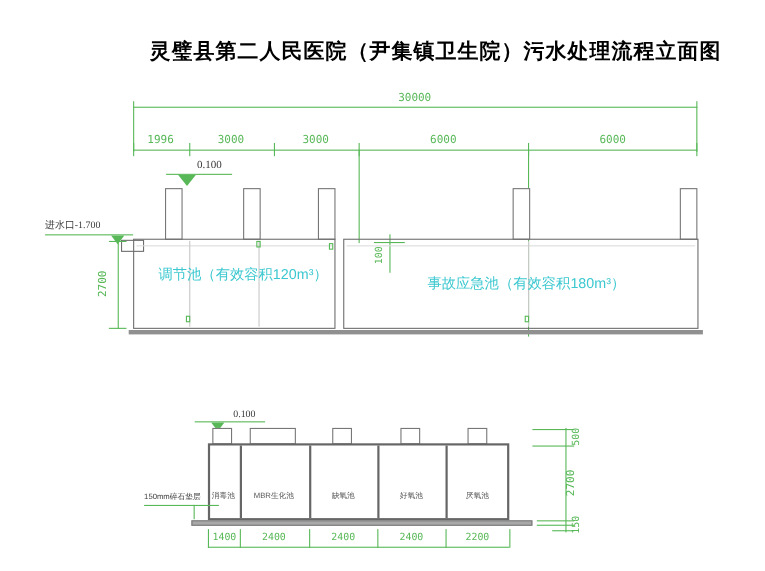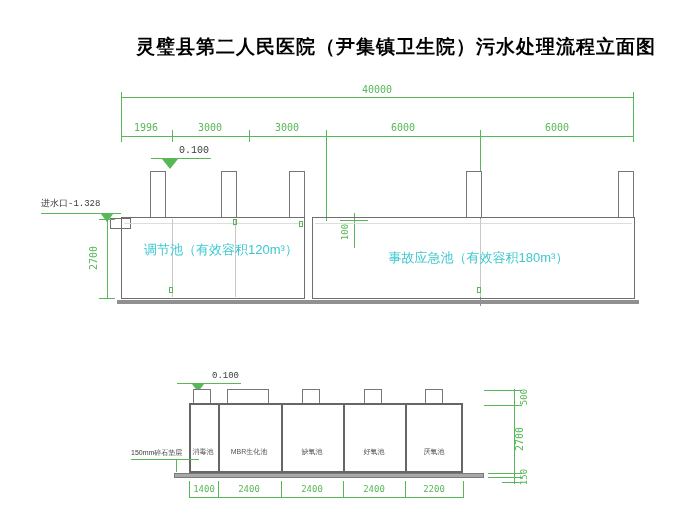--- a/index.html
+++ b/index.html
@@ -22,40 +22,40 @@
   
   .wall { position:absolute; border:1.5px solid #6e6e6e; background:transparent; }
   .walld { position:absolute; border:2px solid #666; background:transparent; }
   .col { position:absolute; border:1.5px solid #777; background:#fff; }
   .part { position:absolute; width:1px; background:#c8c8c8; }
   .partd { position:absolute; width:2px; background:#666; }
   .innerline { position:absolute; height:1px; background:#ddd; }
   .slab { position:absolute; background:#909090; }
   .slab2 { position:absolute; background:#a8a8a8; border:1px solid #7a7a7a; }
   .gsq { position:absolute; width:4px; height:6px; border:1px solid var(--g); background:transparent; }
-  .elev { position:absolute; color:#3a3a3a; font-family:Liberation Mono, monospace;
+  .elev { position:absolute; color:#3a3a3a; font-family:Liberation Serif, serif;
           font-size:10px; line-height:11px; white-space:nowrap; }
   .cyan { position:absolute; color:var(--c); font-size:13px; line-height:15px; text-align:center; white-space:nowrap; }
   .tiny { position:absolute; color:#555; font-size:7px; line-height:8px; text-align:center; white-space:nowrap; }
   .title { position:absolute; color:#000; font-family:"Liberation Serif","DejaVu Serif",serif;
            font-weight:bold; font-size:19px; letter-spacing:1px; text-align:center; white-space:nowrap; }
 </style>
 </head>
 <body>
 
 <div class="canvas">
 
   <div class="title" style="left:80px;top:34px;width:560px;">灵璧县第二人民医院（尹集镇卫生院）污水处理流程立面图</div>
 
   <div>
 
     <div class="gh" style="left:85px;top:97px;width:513px;"></div>
     <div class="gv" style="left:85px;top:92px;height:46px;"></div>
     <div class="gv" style="left:597px;top:92px;height:46px;"></div>
-    <div class="dt" style="left:316px;top:84px;width:50px;">40000</div>
+    <div class="dt" style="left:316px;top:84px;width:50px;">30000</div>
 
     <div class="gh" style="left:85px;top:136px;width:513px;"></div>
     <div class="gv" style="left:85px;top:130px;height:12px;"></div>
     <div class="gv" style="left:136px;top:130px;height:12px;"></div>
     <div class="gv" style="left:213px;top:130px;height:12px;"></div>
     <div class="gv" style="left:290px;top:130px;height:12px;"></div>
     <div class="gv" style="left:444px;top:130px;height:12px;"></div>
     <div class="gv" style="left:597px;top:130px;height:12px;"></div>
     <div class="dt" style="left:88px;top:122px;width:44px;">1996</div>
     <div class="dt" style="left:152px;top:122px;width:44px;">3000</div>
@@ -63,21 +63,21 @@
     <div class="dt" style="left:345px;top:122px;width:44px;">6000</div>
     <div class="dt" style="left:499px;top:122px;width:44px;">6000</div>
 
     <div class="gv" style="left:290px;top:136px;height:85px;"></div>
     <div class="gv" style="left:444px;top:136px;height:170px;"></div>
 
     <div class="elev" style="left:143px;top:145px;">0.100</div>
     <div class="gh" style="left:115px;top:158px;width:60px;"></div>
     <div class="tri" style="left:126px;top:159px;"></div>
 
-    <div class="elev" style="left:5px;top:199px;font-size:9px;">进水口-1.328</div>
+    <div class="elev" style="left:5px;top:199px;font-size:9px;">进水口-1.700</div>
     <div class="gh" style="left:5px;top:213px;width:80px;"></div>
     <div class="tri tris" style="left:65px;top:214px;"></div>
     <div class="wall" style="left:74px;top:218px;width:21px;height:11px;background:#fff;"></div>
 
     <div class="gv" style="left:71px;top:219px;height:80px;"></div>
     <div class="gh" style="left:63px;top:219px;width:16px;"></div>
     <div class="gh" style="left:63px;top:298px;width:16px;"></div>
     <div class="dt rot" style="left:37px;top:252px;width:42px;">2700</div>
 
     <div class="gv" style="left:318px;top:213px;height:35px;"></div>

